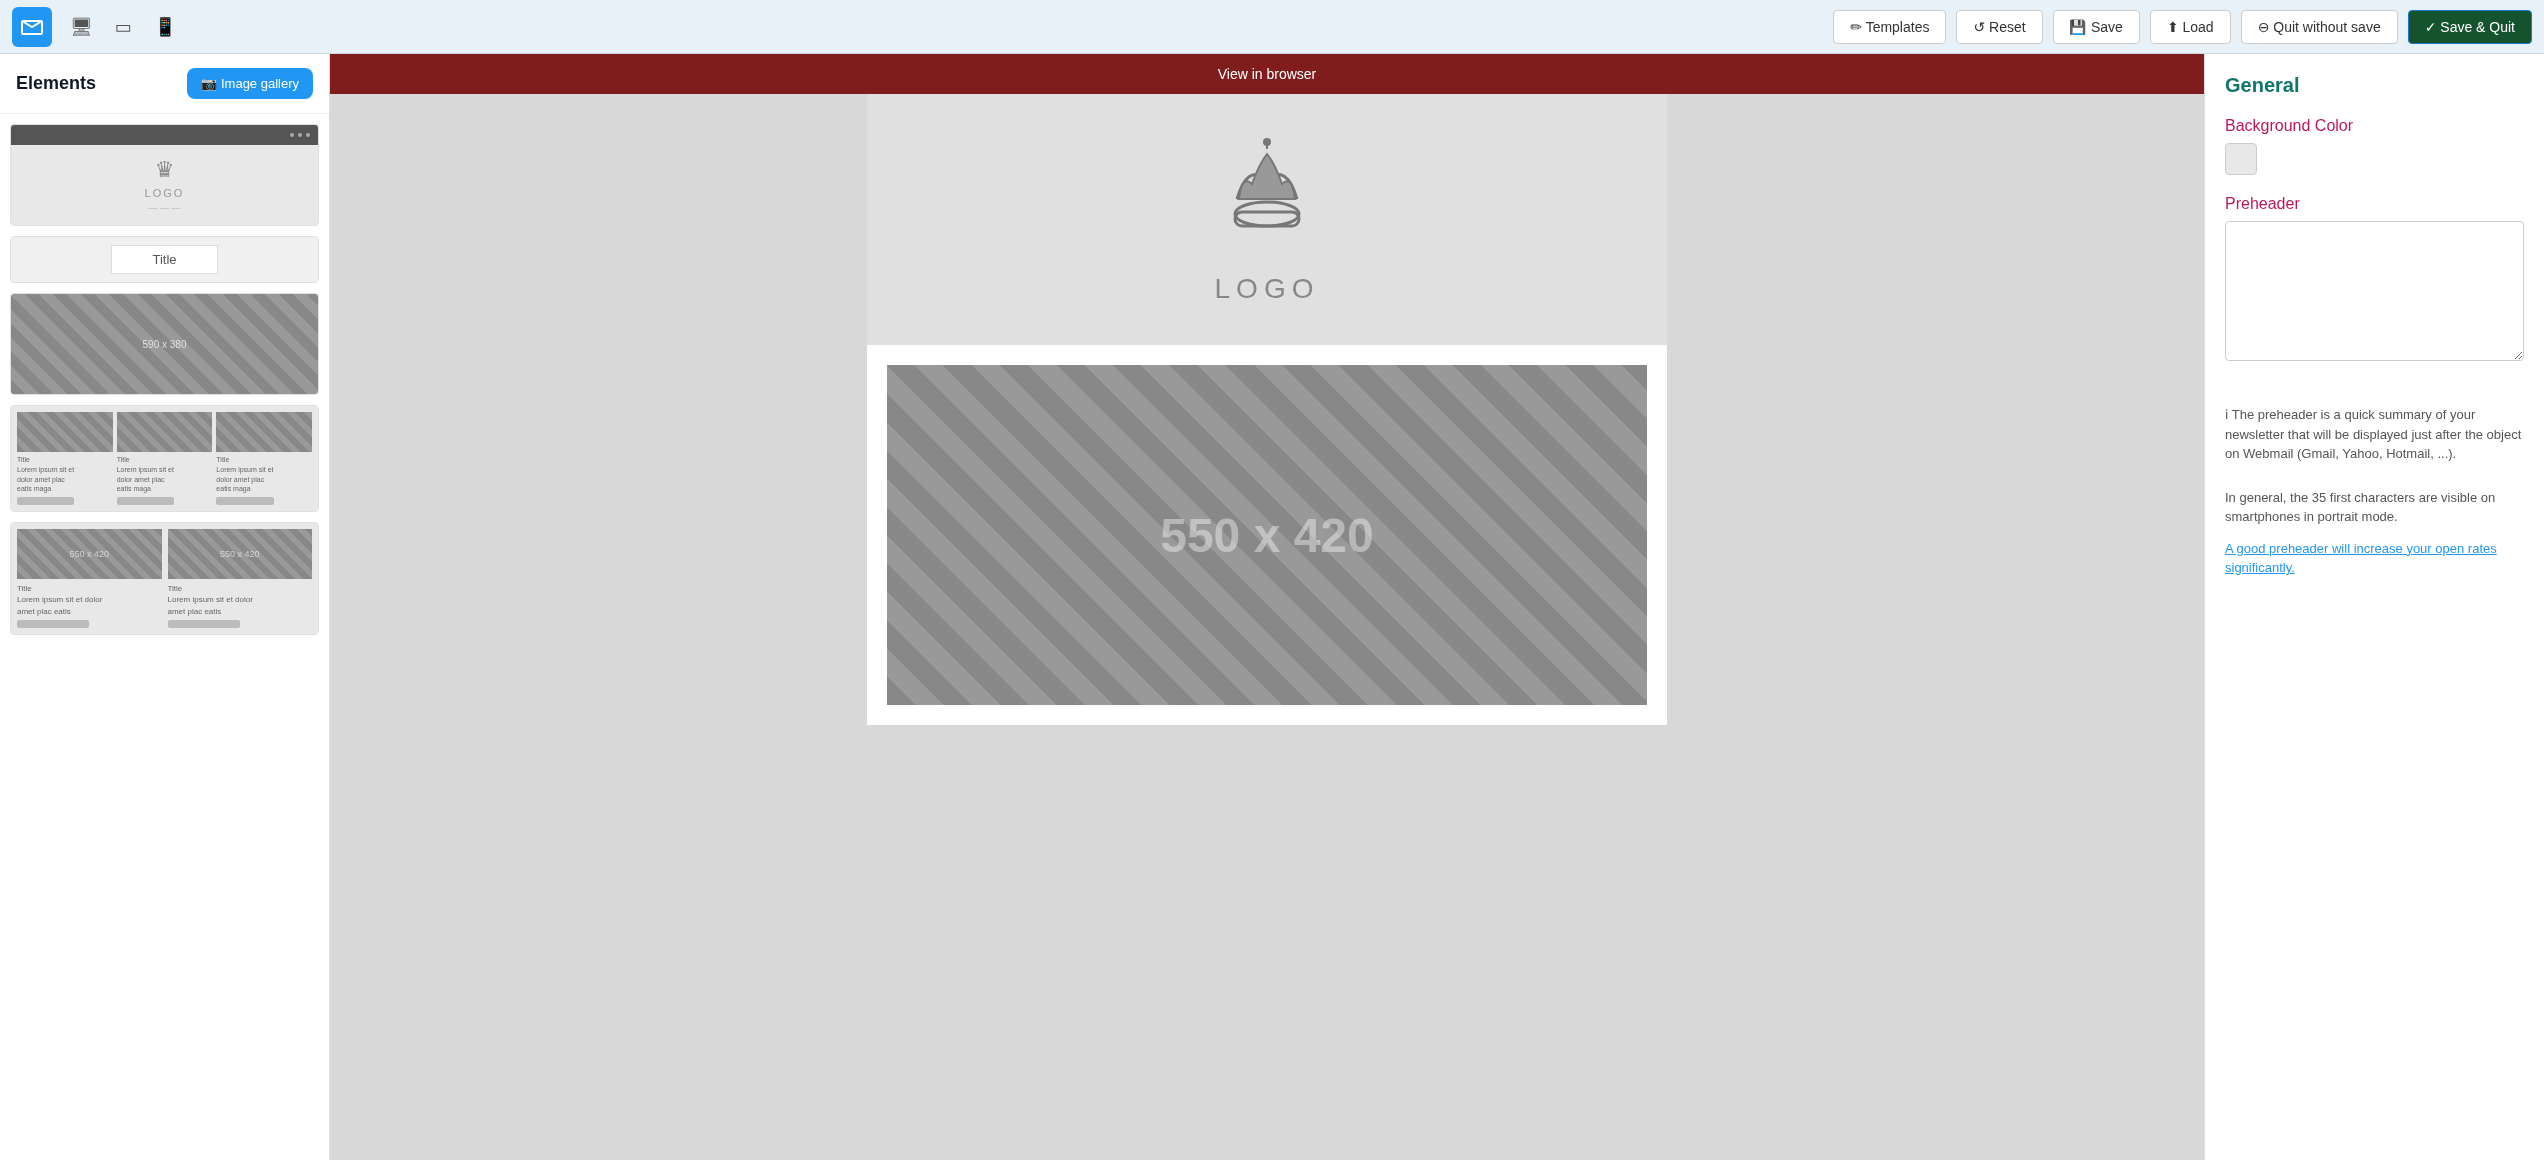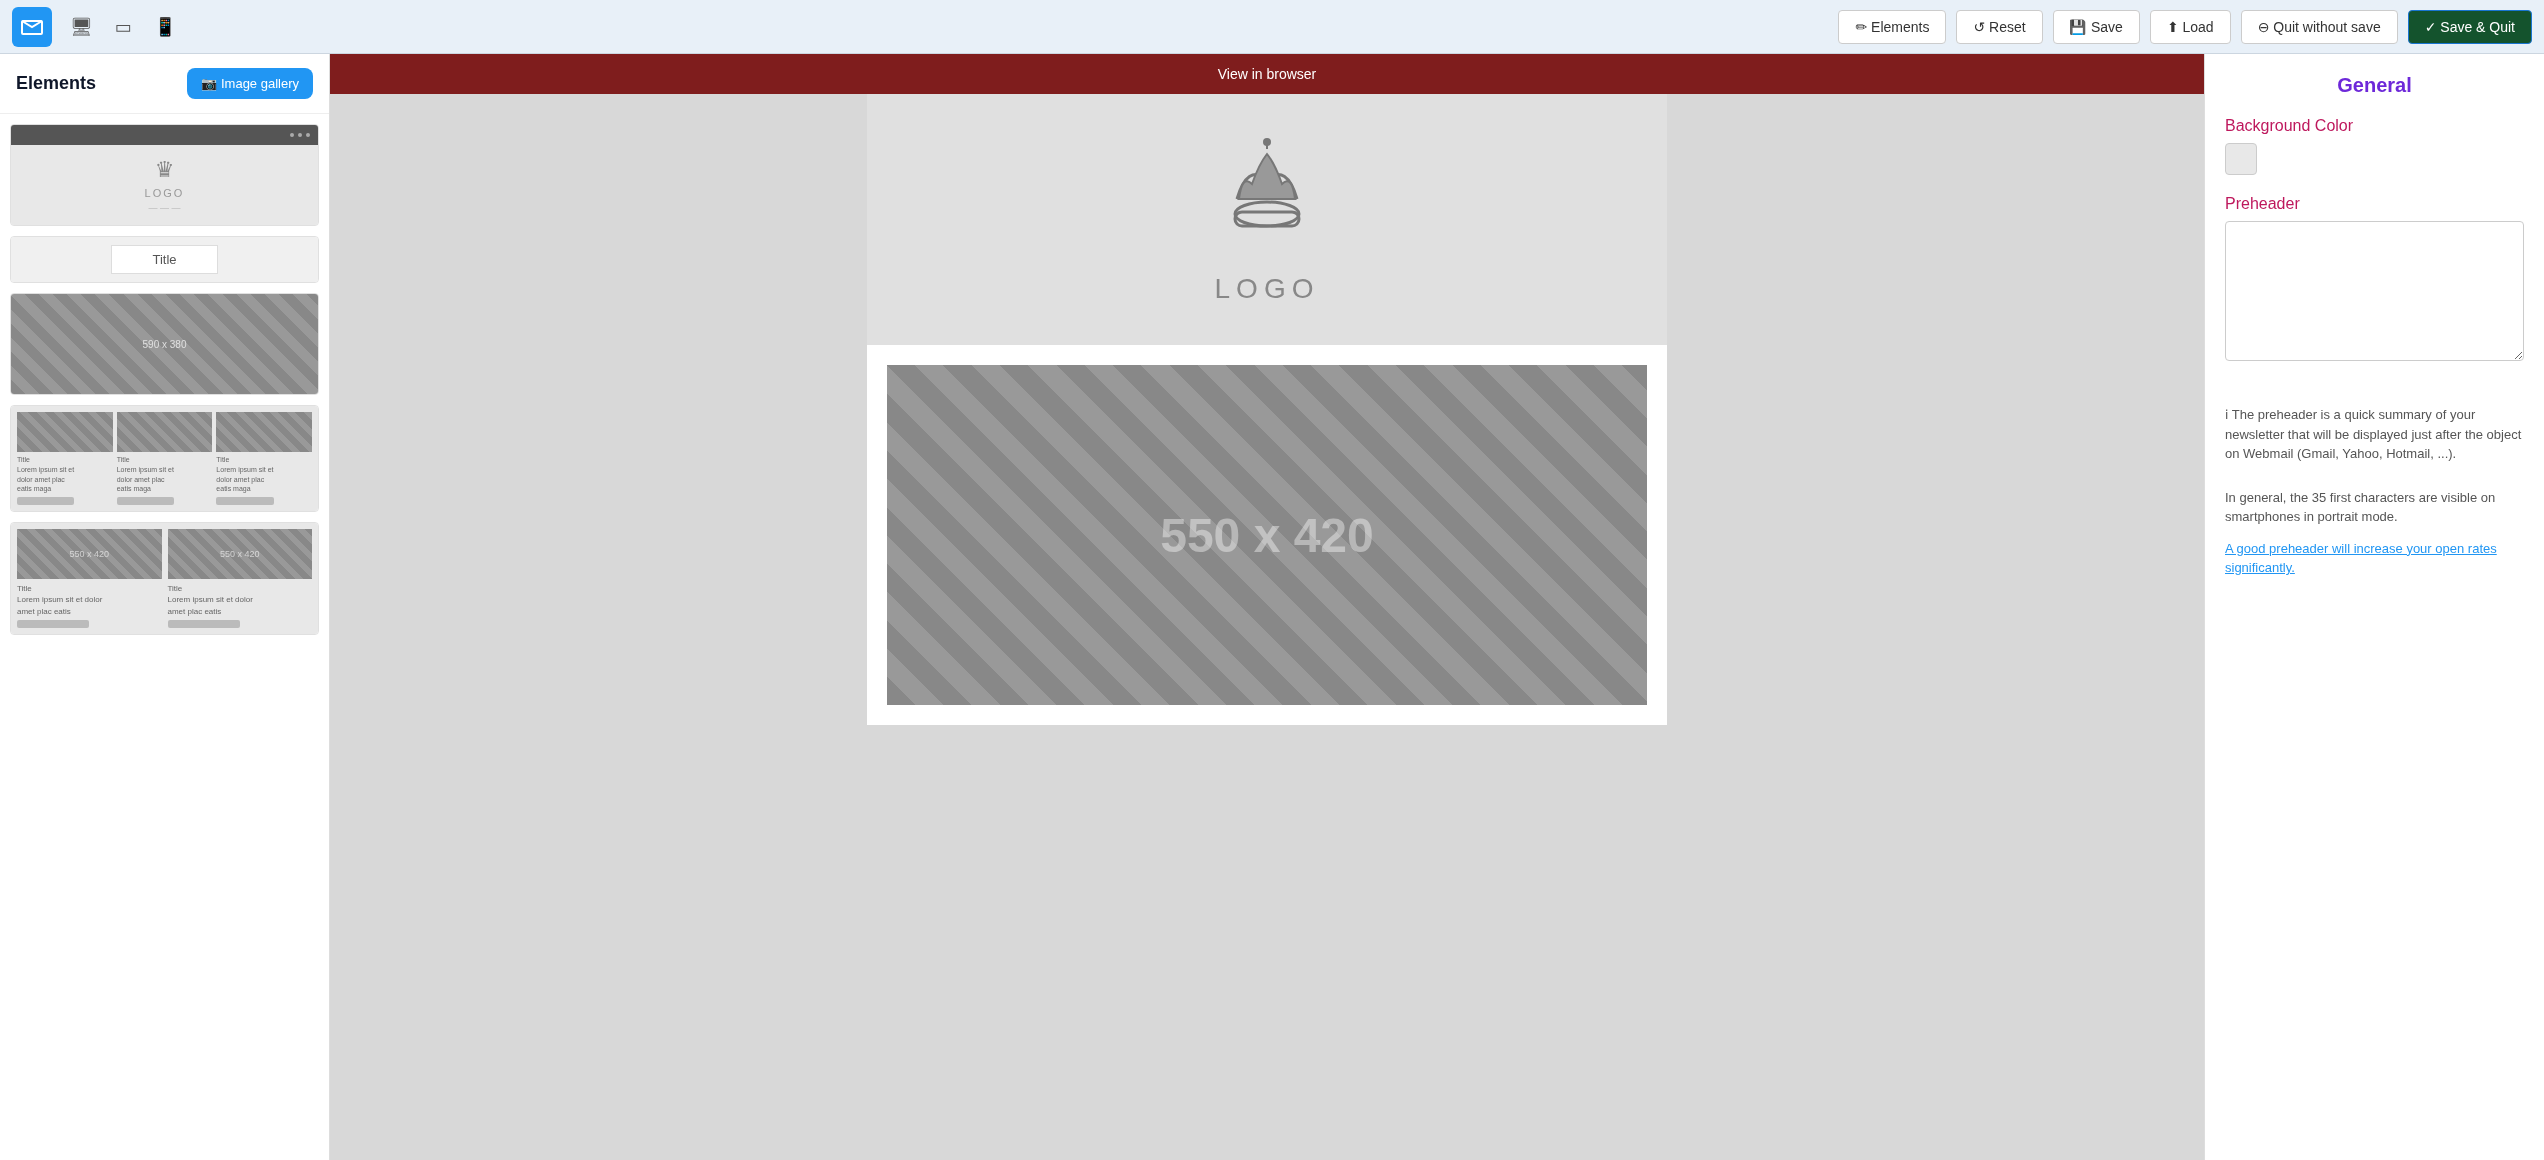--- a/index.html
+++ b/index.html
@@ -135,21 +135,21 @@
       background: repeating-linear-gradient(45deg, #888 0, #888 20px, #999 20px, #999 40px);
       width: 100%; height: 340px; display: flex; align-items: center; justify-content: center;
     }
     .canvas-big-label { font-size: 48px; color: rgba(255,255,255,0.4); font-weight: bold; }
 
     
     .right-panel {
       width: 340px; background: white; border-left: 1px solid #ddd; overflow-y: auto;
       flex-shrink: 0; padding: 20px;
     }
-    .right-panel-title { font-size: 20px; font-weight: bold; color: #6d28d9; margin-bottom: 20px; text-align: center; }
+    .right-panel-title { font-size: 20px; font-weight: bold; color: #0f766e; margin-bottom: 20px; }
     .field-label { font-size: 16px; color: #be185d; margin-bottom: 8px; }
     .color-swatch {
       width: 32px; height: 32px; background: #e8e8e8; border: 1px solid #ccc;
       border-radius: 4px; cursor: pointer; margin-bottom: 20px;
     }
     .preheader-textarea {
       width: 100%; height: 140px; border: 1px solid #ccc; border-radius: 4px;
       padding: 8px; font-size: 13px; resize: vertical; color: #333; margin-bottom: 16px;
     }
     .info-text { font-size: 13px; color: #555; line-height: 1.5; margin-bottom: 12px; margin-top: 24px; }
@@ -164,21 +164,21 @@
       <path d="M2 6l10 6 10-6" stroke="white" stroke-width="2" fill="none"></path>
       <rect x="2" y="6" width="20" height="13" rx="1" stroke="white" stroke-width="2" fill="none"></rect>
     </svg>
   </div>
   <div class="navbar-device-buttons">
     <button class="device-btn">🖥</button>
     <button class="device-btn">▭</button>
     <button class="device-btn">📱</button>
   </div>
   <div class="navbar-spacer"></div>
-  <button class="nav-btn">✏ Elements</button>
+  <button class="nav-btn">✏ Templates</button>
   <button class="nav-btn">↺ Reset</button>
   <button class="nav-btn">💾 Save</button>
   <button class="nav-btn">⬆ Load</button>
   <button class="nav-btn">⊖ Quit without save</button>
   <button class="nav-btn-primary">✓ Save &amp; Quit</button>
 </div>
 
 <div class="main-layout">
 
   <div class="left-panel">

